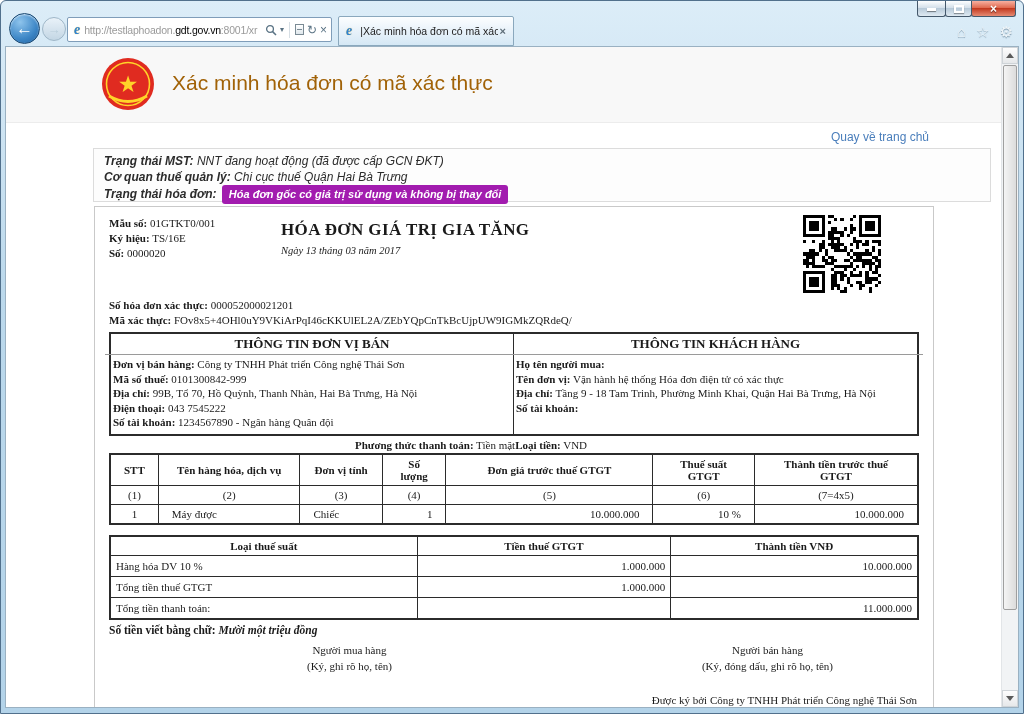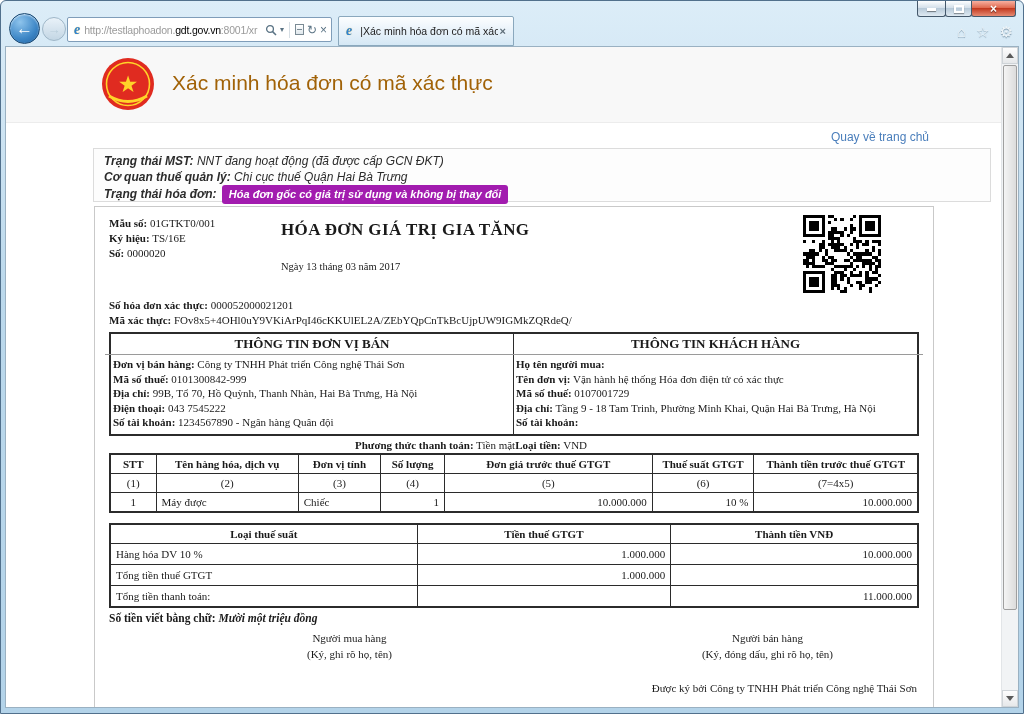--- a/index.html
+++ b/index.html
@@ -86,37 +86,37 @@
 
   
   .invoice { position:absolute; left:88px; top:159px; width:840px; bottom:-2px;
     border:1px solid #c9c9c9; background:#fff; padding:5px 14px 0;
     font-family:"Liberation Serif", "DejaVu Serif", serif; font-size:11px; color:#1a1a1a; }
 
   .inv-head { display:flex; }
   .inv-meta { width:172px; font-size:11px; line-height:15px; padding-top:4px; }
   .inv-title-wrap { flex:1; padding-top:8px; }
   .inv-title { font-weight:bold; font-size:17px; letter-spacing:.4px; }
-  .inv-date { font-size:10.5px; margin-top:21px; }
+  .inv-date { font-style:italic; font-size:10.5px; margin-top:5px; }
   .inv-qr { width:116px; padding-top:2px; }
 
   .auth-lines { margin-top:2px; font-size:11px; line-height:15px; }
 
   .party-box { display:flex; border:2px solid #2b2b2b; margin-top:4px; }
   .party { width:50%; padding:0 2px 4px; }
   .party.seller { border-right:1px solid #2b2b2b; }
   .party-heading { text-align:center; font-weight:bold; font-size:13px; border-bottom:1px solid #9a9a9a; margin:0 -8px; padding:2px 0 2px; }
   .party-rows { margin-top:2px; line-height:14.6px; }
 
   .pay-row { display:flex; justify-content:center; padding:3px 0 2px; font-size:11px; }
   .pay-left { margin-left:42px; }
   .pay-right { margin-right:128px; }
 
   table.grid { width:100%; border-collapse:collapse; border:2px solid #2b2b2b; font-size:11px; }
-  table.grid th, table.grid td { border:1px solid #2b2b2b; padding:3px 5px; }
+  table.grid th, table.grid td { border:1px solid #2b2b2b; padding:3px 13px; }
   table.grid th { font-weight:bold; text-align:center; }
   td.c { text-align:center; } td.r { text-align:right; } td.l { text-align:left; }
 
   table.tax { margin-top:10px; }
   table.tax td { padding:4px 5px; }
 
   .amount-words { margin-top:4px; font-size:11.5px; }
   .amount-words .words { font-style:italic; font-weight:600; }
 
   .signatures { display:flex; margin-top:6px; font-size:11px; line-height:16px; }
@@ -440,21 +440,20 @@
             <div><b class="lbl">Địa chỉ:</b><span> 99B, Tổ 70, Hồ Quỳnh, Thanh Nhàn, Hai Bà Trưng, Hà Nội</span></div>
             <div><b class="lbl">Điện thoại:</b><span> 043 7545222</span></div>
             <div><b class="lbl">Số tài khoản:</b><span> 1234567890 - Ngân hàng Quân đội</span></div>
           </div>
         </div>
         <div class="party">
           <div class="party-heading">THÔNG TIN KHÁCH HÀNG</div>
           <div class="party-rows">
             <div><b class="lbl">Họ tên người mua:</b><span></span></div>
             <div><b class="lbl">Tên đơn vị:</b><span> Vận hành hệ thống Hóa đơn điện tử có xác thực</span></div>
-            <div><b class="lbl">Mã số thuế:</b><span> 0107001729</span></div>
             <div><b class="lbl">Địa chỉ:</b><span> Tầng 9 - 18 Tam Trinh, Phường Minh Khai, Quận Hai Bà Trưng, Hà Nội</span></div>
             <div><b class="lbl">Số tài khoản:</b><span></span></div>
           </div>
         </div>
       </div>
 
       <div class="pay-row">
         <span class="pay-left"><b class="lbl">Phương thức thanh toán:</b><span> Tiền mặt</span></span>
         <span class="pay-right"><b class="lbl">Loại tiền:</b><span> VND</span></span>
       </div>

